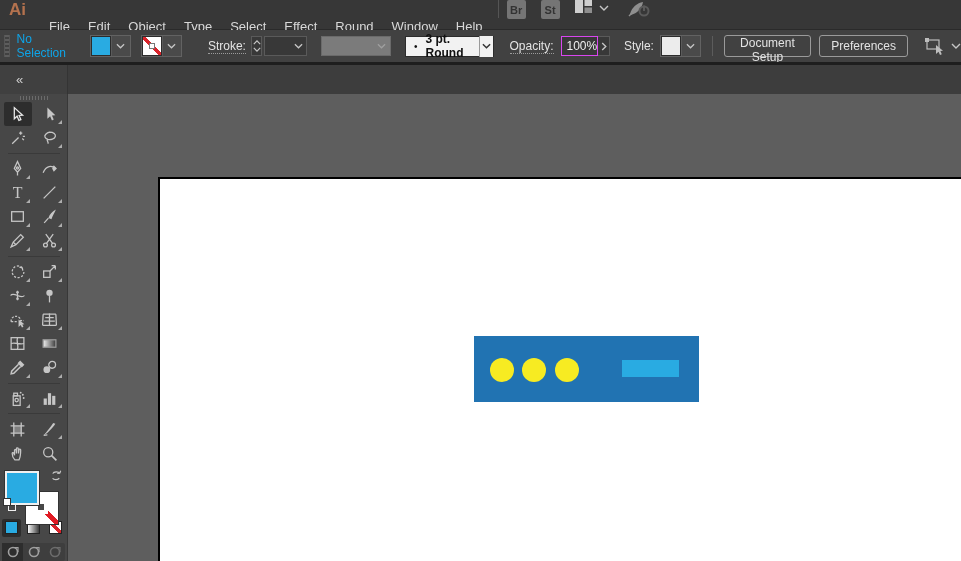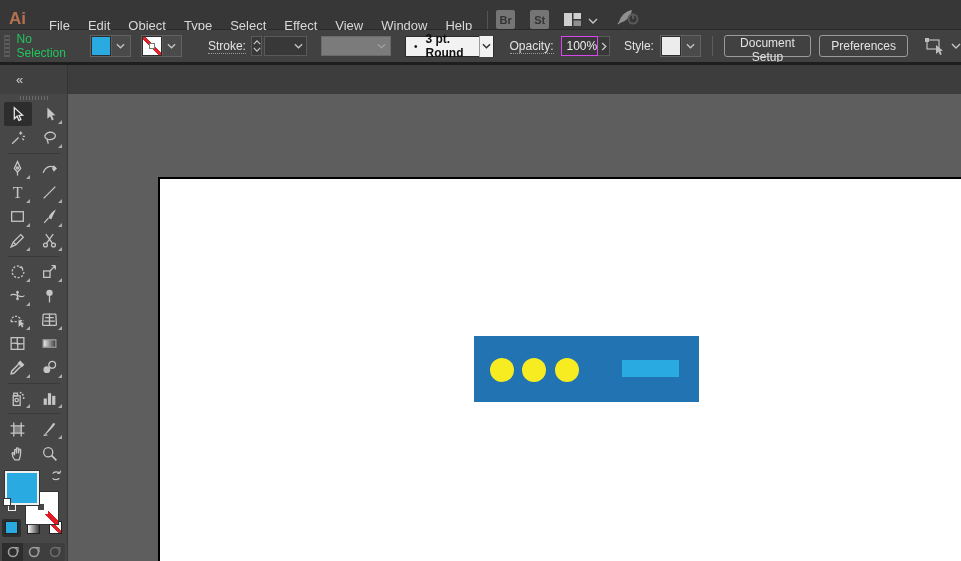--- a/index.html
+++ b/index.html
@@ -5,21 +5,21 @@
   * { margin:0; padding:0; box-sizing:border-box; }
   html,body { background:#2a2a2a; }
   .page {
     position:relative; width:961px; height:561px; overflow:hidden;
     font-family:"Liberation Sans", sans-serif; color:#d6d6d6; font-size:13px;
     background:#5e5e5e;
   }
   
   .menubar {
     position:absolute; left:0; top:0; width:961px; height:30px;
-    background:#373737; display:flex; align-items:flex-end; border-bottom:1px solid #2a2a2a;
+    background:#373737; display:flex; align-items:flex-start; border-bottom:1px solid #2a2a2a;
   }
   .ai-logo { font-weight:bold; font-size:17px; color:#b4724e; margin:0 14px 0 9px; letter-spacing:0; }
   .menu-item { padding:12px 9px; height:30px; line-height:30px; color:#d8d8d8; cursor:default; }
   .menubar-sep { width:1px; height:18px; background:#555; margin:0 8px 0 6px; }
   .sq-btn {
     width:19px; height:19px; background:#757575; color:#333; font-weight:bold; font-size:11px;
     display:flex; align-items:center; justify-content:center; border-radius:2px; margin-right:15px;
   }
   .ws-group { display:flex; align-items:center; margin-right:16px; }
   .chev { display:inline-block; }
@@ -28,21 +28,21 @@
   .controlbar {
     position:absolute; left:0; top:30px; width:961px; height:32px;
     background:#414141; display:flex; align-items:center; padding-left:4px; font-size:12px;
   }
   .darksep { position:absolute; left:0; top:62px; width:961px; height:3px; background:#1e1e1e; }
   .grip {
     width:7px; height:22px; margin-right:7px;
     background-image:repeating-linear-gradient(to bottom,#5d5d5d 0 2px,transparent 2px 4px);
     border-left:1px solid #565656; border-right:1px solid #565656;
   }
-  .no-sel { color:#22c55e; margin-right:24px; }
+  .no-sel { color:#0ea5e9; margin-right:24px; }
   .swatch-group { display:flex; align-items:center; border:1px solid #626262; background:#4a4a4a; margin-right:10px; }
   .swatch { width:20px; height:20px; border:1px solid #2c2c2c; }
   .swatch.fill-blue { background:#29ABE2; }
   .swatch.none-sw {
     background:#fff; position:relative;
     background-image:linear-gradient(45deg, transparent 43%, #d9242b 43%, #d9242b 57%, transparent 57%);
   }
   .none-sw .hole { position:absolute; left:6px; top:6px; width:6px; height:6px; background:#fff; border:1px solid #777; }
   .sw-chev { width:19px; height:20px; display:flex; align-items:center; justify-content:center; border-left:1px solid #5a5a5a; }
   .label-link { color:#e4e4e4; border-bottom:1px dotted #9b9b9b; margin:0 5px 0 0; cursor:default; }
@@ -127,21 +127,21 @@
 <div class="page">
 
   <div class="menubar">
     <span class="ai-logo">Ai</span>
     <span class="menu-item">File</span>
     <span class="menu-item">Edit</span>
     <span class="menu-item">Object</span>
     <span class="menu-item">Type</span>
     <span class="menu-item">Select</span>
     <span class="menu-item">Effect</span>
-    <span class="menu-item">View</span>
+    <span class="menu-item">Round</span>
     <span class="menu-item">Window</span>
     <span class="menu-item">Help</span>
     <span class="menubar-sep"></span>
     <span class="sq-btn">Br</span>
     <span class="sq-btn">St</span>
     <span class="ws-group">
       <span style="margin-right:7px;">
         <svg width="17" height="13" viewBox="0 0 17 13">
             <rect x="0" y="0" width="8" height="13" fill="#cfcfcf"></rect>
             <rect x="9.5" y="0" width="7.5" height="6" fill="#cfcfcf"></rect>

